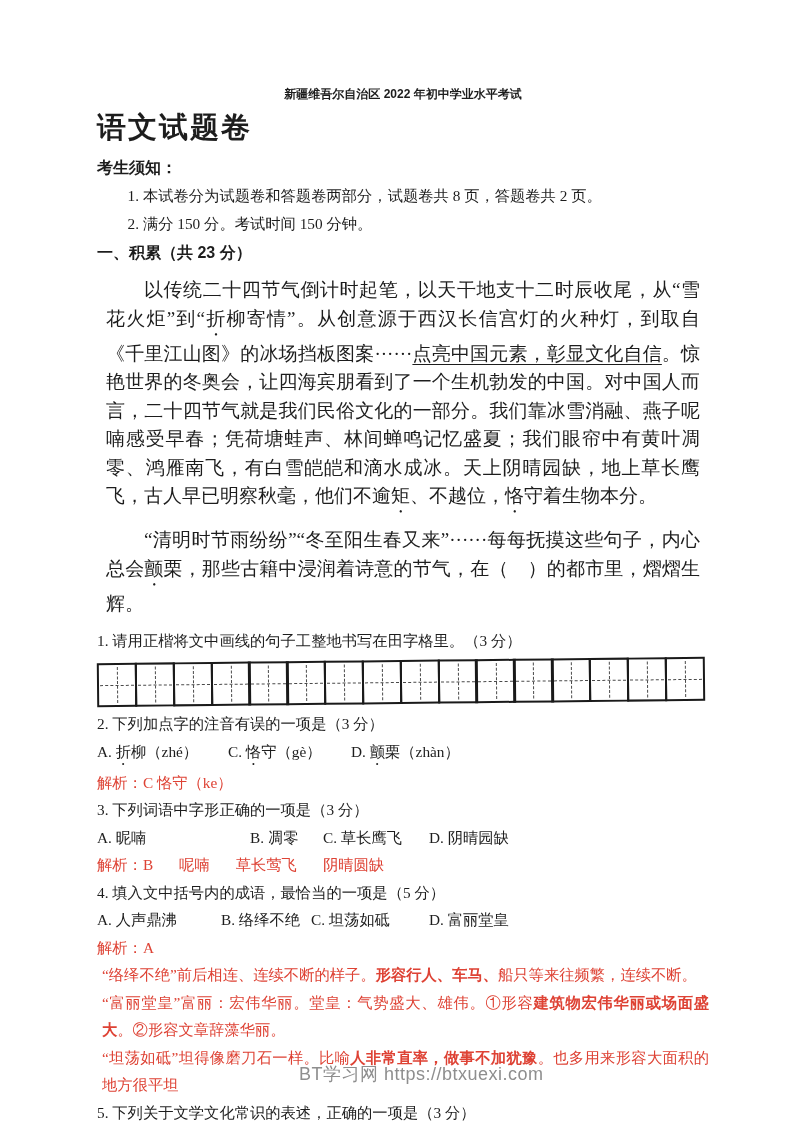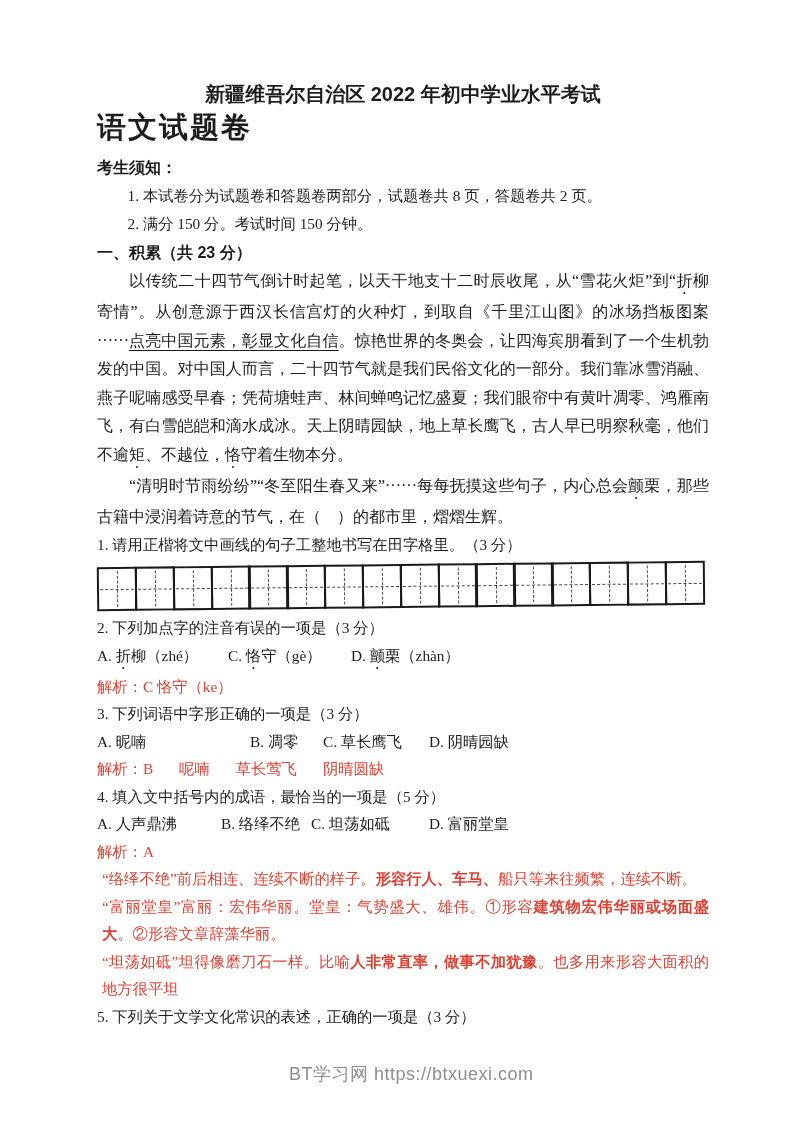--- a/index.html
+++ b/index.html
@@ -18,21 +18,21 @@
   }
   .content{
     position:absolute;
     left:97px;top:84px;
     width:612px;
   }
   .hdr{
     text-align:center;
     font-family:"Liberation Sans","DejaVu Sans",sans-serif;
     font-weight:bold;
-    font-size:20px;
+    font-size:12px;
     line-height:20px;
   }
   .doc-title{
     text-align:left;
     font-family:"Liberation Sans","DejaVu Sans",sans-serif;
     font-weight:bold;
     font-size:29px;
     line-height:38px;
     margin-top:4px;
     letter-spacing:2px;
@@ -49,25 +49,25 @@
     line-height:28px;
     text-indent:2em;
   }
   .section-h{
     font-family:"Liberation Sans","DejaVu Sans",sans-serif;
     font-weight:bold;
     font-size:16px;
     line-height:29px;
   }
   .body-p{
-    font-size:16px;
+    font-size:19px;
     line-height:28.5px;
     text-align:justify;
     text-indent:2em;
-    margin:0;
+    margin:9px;
   }
   .q{
     font-size:15.3px;
     line-height:28px;
     margin:0;
   }
   .qa{
     font-size:15.3px;
     line-height:27.5px;
     margin:0;
@@ -123,21 +123,21 @@
     border-left:1.8px dashed #4a4a4a;
   }
   .tzg-cell::after{
     content:"";
     position:absolute;
     top:50%;left:1px;right:1px;
     border-top:1.8px dashed #4a4a4a;
   }
   .footer{
     position:absolute;
-    left:289px;top:1062px;
+    left:299px;top:1062px;
     font-family:"Liberation Sans","DejaVu Sans",sans-serif;
     font-size:18px;
     color:var(--gray);
     letter-spacing:0.5px;
   }
 </style>
 </head>
 <body>
 
 <div class="page">

